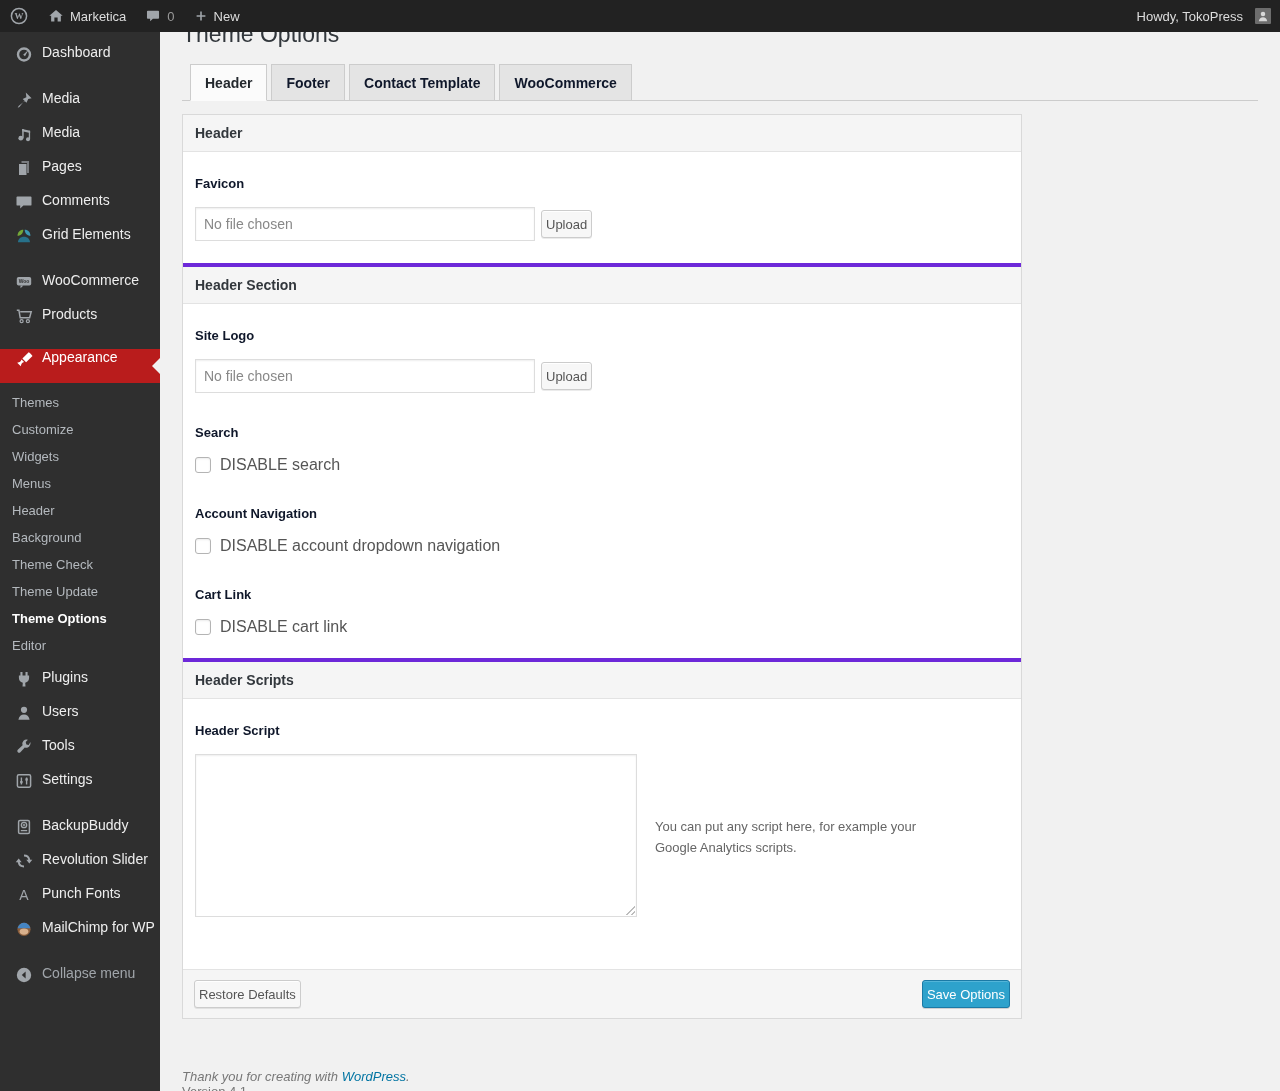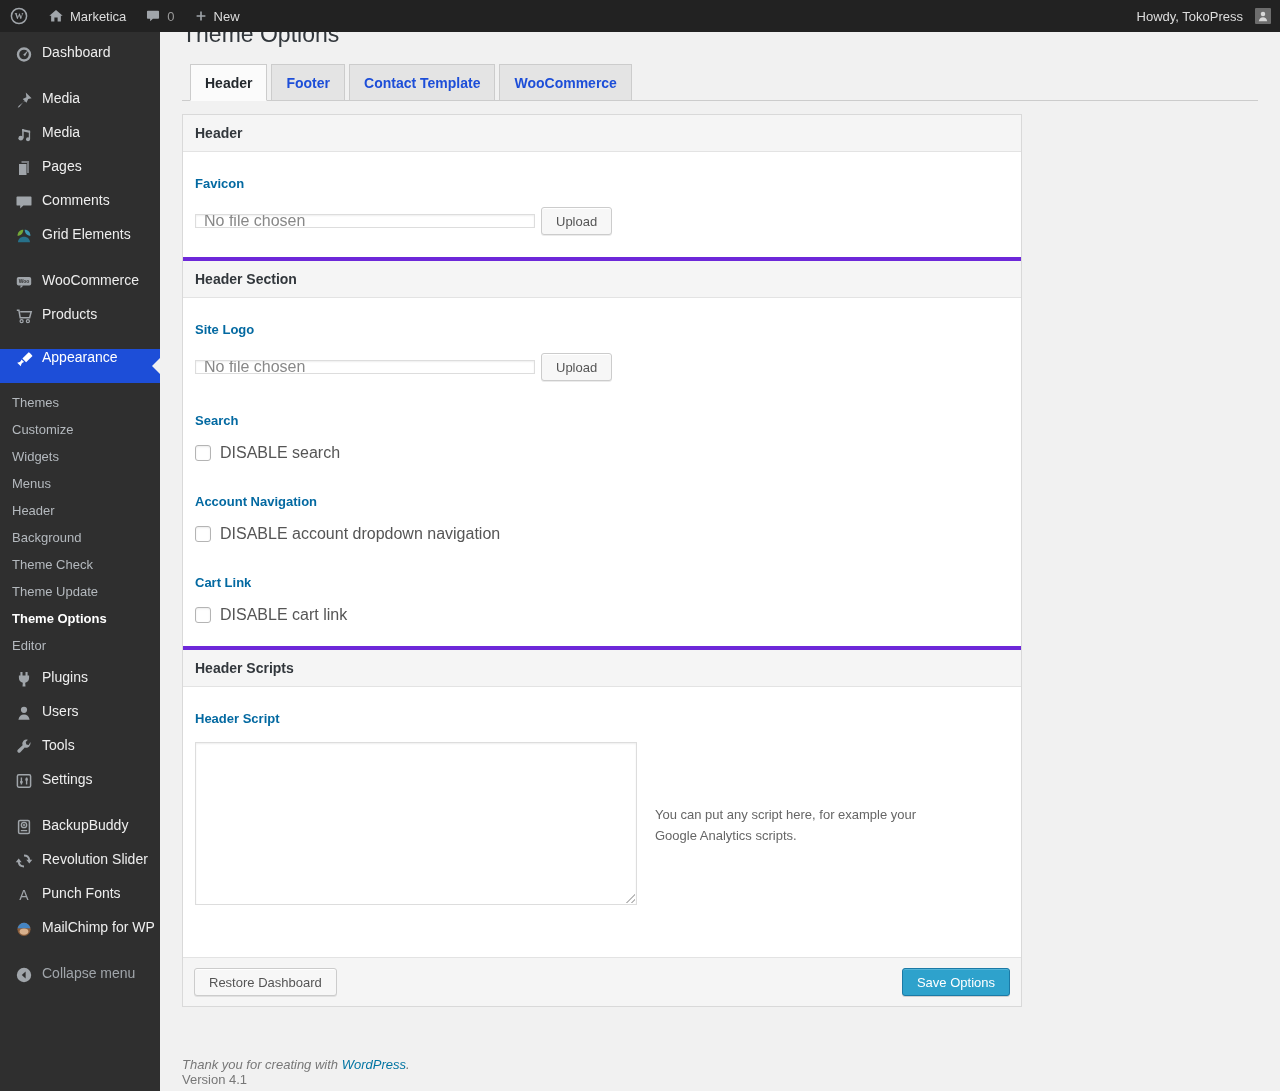--- a/index.html
+++ b/index.html
@@ -32,21 +32,21 @@
     display:flex; height:34px; color:#eee; font-size:14px;
     cursor:pointer; position:relative;
   }
   .mi-icon {
     width:20px; height:20px; margin:0 8px 0 14px; color:#a0a5aa; flex:none;
     display:flex; align-items:center; justify-content:center;
   }
   .mi-label { white-space:nowrap; }
   .sep { height:12px; }
   .sep-sm { height:9px; }
-  .menu-item.active { background:#1d4ed8; color:#fff; }
+  .menu-item.active { background:#b91c1c; color:#fff; }
   .menu-item.active .mi-icon { color:#fff; }
   .menu-item.active::after {
     content:""; position:absolute; right:0; top:50%; margin-top:-8px;
     border:8px solid transparent; border-right-color:#f1f1f1;
   }
   .submenu { padding:6px 0 10px; }
   .submenu-item {
     display:block; padding:6px 4px 6px 12px; font-size:13px; line-height:15px;
     color:#b4b9be; cursor:pointer;
   }
@@ -54,43 +54,43 @@
   .collapse-label { color:#a0a5aa; }
   
   .content { margin-left:160px; padding:20px 22px 0; height:1059px; }
   h1.page-title { font-size:23px; font-weight:400; color:#32373c; line-height:29px; }
   .tabs {
     margin-top:15px; border-bottom:1px solid #ccc; padding-left:8px;
     display:flex; align-items:flex-end; gap:4px;
   }
   .tab {
     display:inline-block; margin-bottom:-1px; border:1px solid #ccc;
-    background:#e4e4e4; color:#1d4ed8; font-size:14px; font-weight:600;
+    background:#e4e4e4; color:#0f172a; font-size:14px; font-weight:600;
     padding:9px 14px 8px; cursor:pointer; text-decoration:none; line-height:18px;
   }
   .tab.active { background:#fbfbfb; border-bottom-color:#fbfbfb; color:#23282d; }
   
   .panel { width:840px; margin-top:13px; background:#fff; border:1px solid #d9d9d9; }
   .sect-head {
     background:#f5f5f5; border-bottom:1px solid #e3e3e3; padding:10px 12px;
     font-size:14px; font-weight:600; color:#32373c;
   }
   .sect-head + .sect-body { border-top:none; }
   .sect-body { padding:24px 12px 22px; background:#fff; }
   .sect-body + .sect-head { border-top:4px solid #6d28d9; }
-  .flabel { font-size:13px; font-weight:bold; color:#0369a1; margin-bottom:16px; }
+  .flabel { font-size:13px; font-weight:bold; color:#0f172a; margin-bottom:16px; }
   .frow { display:flex; align-items:center; }
   .file-input {
-    width:340px; height:14px; border:1px solid #ddd; background:#fff;
-    box-shadow:inset 0 1px 2px rgba(0,0,0,.07); padding:0 8px; font-size:16px;
+    width:340px; height:34px; border:1px solid #ddd; background:#fff;
+    box-shadow:inset 0 1px 2px rgba(0,0,0,.07); padding:0 8px; font-size:14px;
     color:#32373c; font-family:"Liberation Sans",sans-serif;
   }
   .file-input::placeholder { color:#888; opacity:1; }
   .btn {
-    height:28px; padding:0 14px; background:#f7f7f7; border:1px solid #ccc;
+    height:28px; padding:0 4px; background:#f7f7f7; border:1px solid #ccc;
     border-radius:3px; color:#555; font-size:13px; cursor:pointer;
     font-family:"Liberation Sans",sans-serif;
     box-shadow:inset 0 1px 0 #fff, 0 1px 0 rgba(0,0,0,.08);
   }
   .btn.upload { margin-left:6px; }
   .btn.primary {
     background:#2ea2cc; border-color:#1b7aa6; color:#fff;
     box-shadow:inset 0 1px 0 rgba(120,200,230,.5), 0 1px 0 rgba(0,0,0,.15);
   }
   .cb-group { margin-top:32px; }
@@ -451,21 +451,21 @@
       <div class="script-row">
         <div class="ta-wrap">
           <textarea class="script-area" style=""></textarea>
           <span class="grip"></span>
         </div>
         <div class="help-text">You can put any script here, for example your Google Analytics scripts.</div>
       </div>
     </div>
 
     <div class="panel-foot">
-      <button class="btn">Restore Dashboard</button>
+      <button class="btn">Restore Defaults</button>
       <button class="btn primary">Save Options</button>
     </div>
 
   </div>
 
   <div class="page-footer">
     <span class="thanks"><span>Thank you for creating with </span><a>WordPress</a><span>.</span></span>
     <span class="version">Version 4.1</span>
   </div>
 

